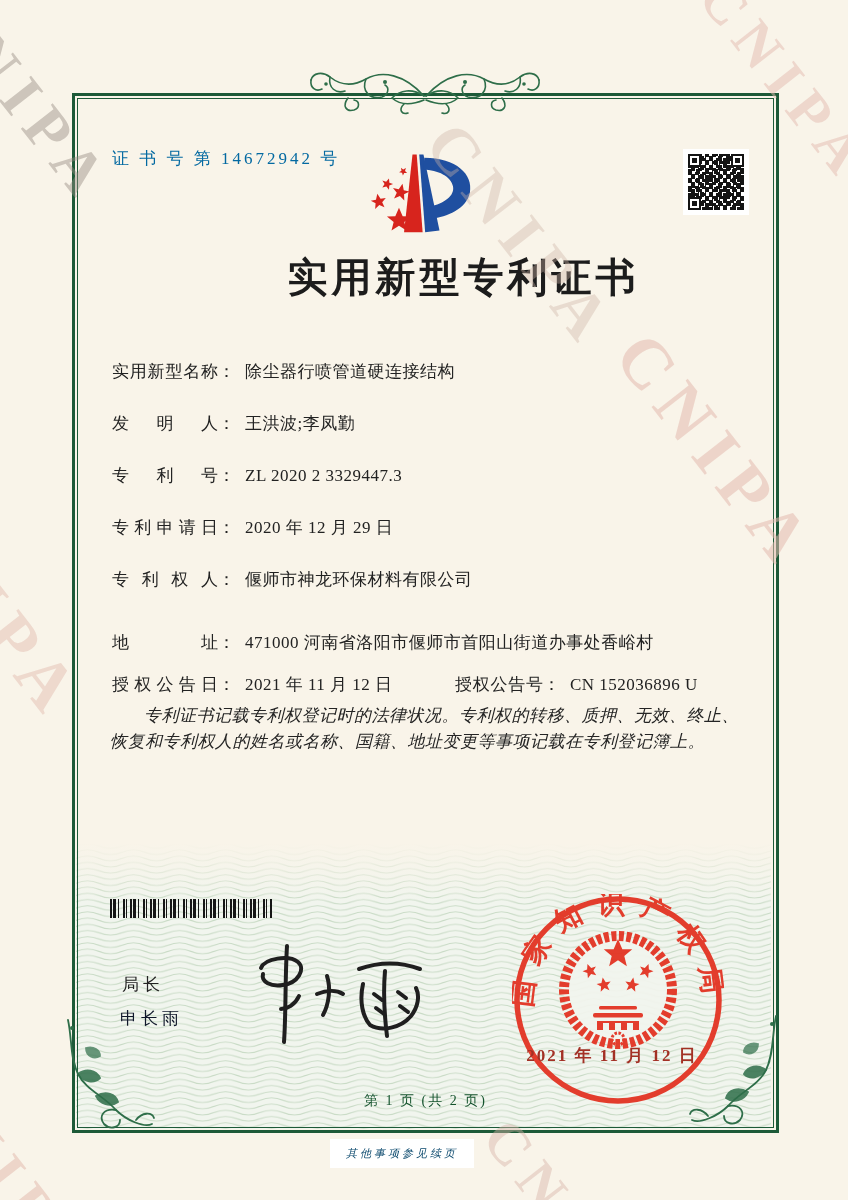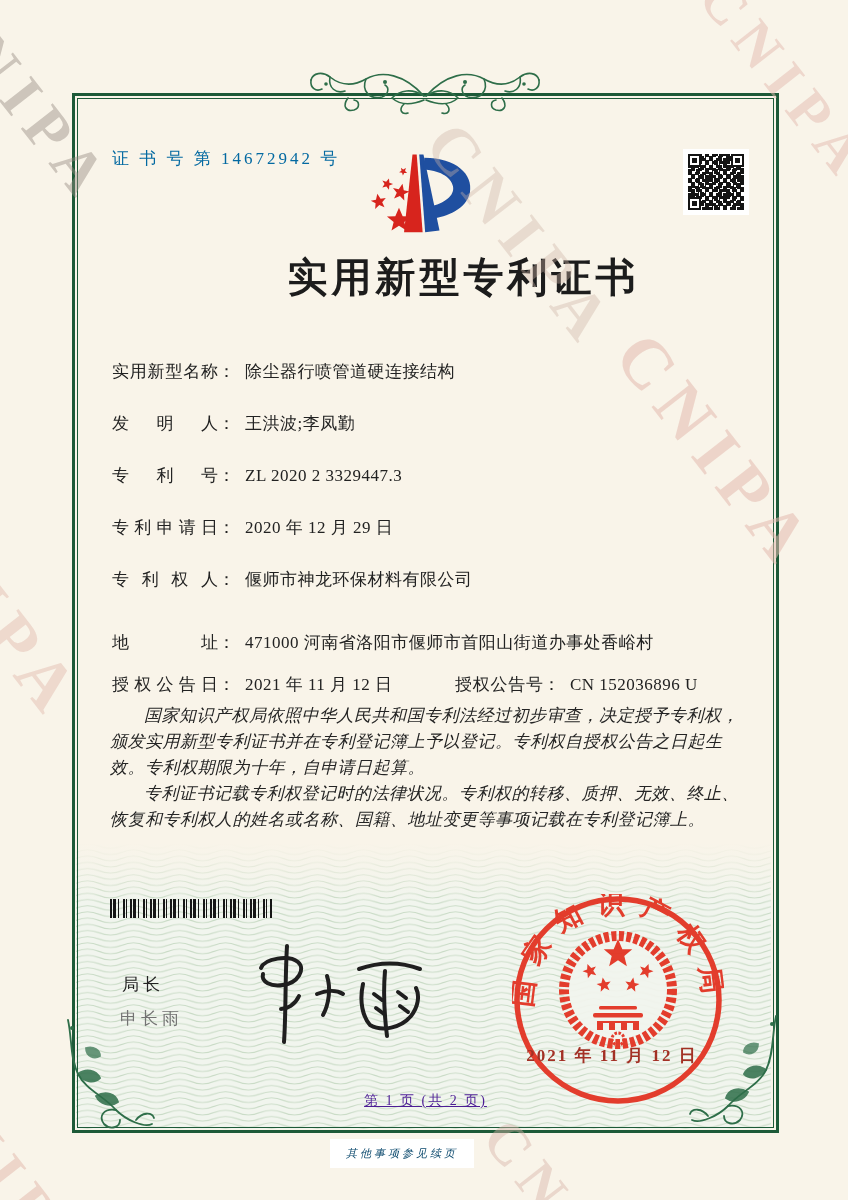--- a/index.html
+++ b/index.html
@@ -66,26 +66,26 @@
   .barcode{
     position:absolute;left:110px;top:899px;width:163px;height:19px;z-index:3;
     background:repeating-linear-gradient(90deg,
       #161616 0 2px, transparent 2px 3px,
       #161616 3px 6px, transparent 6px 8px,
       #161616 8px 9px, transparent 9px 13px,
       #161616 13px 15px, transparent 15px 16px,
       #161616 16px 17px, transparent 17px 20px);
   }
   .signer-title{position:absolute;left:122px;top:973px;font-size:17px;letter-spacing:4px;color:#222;z-index:3;}
-  .signer-name{position:absolute;left:120px;top:1007px;font-size:17px;letter-spacing:4px;color:#737373;z-index:3;}
+  .signer-name{position:absolute;left:120px;top:1007px;font-size:17px;letter-spacing:4px;color:#0f172a;z-index:3;}
   .signature{position:absolute;left:235px;top:938px;z-index:3;}
   .seal{position:absolute;left:512px;top:894px;z-index:4;opacity:.93;}
   .page-info{
     position:absolute;left:72px;width:707px;top:1092px;text-align:center;
-    font-size:14px;letter-spacing:2px;color:#4c1d95;z-index:3;text-decoration:underline;
+    font-size:14px;letter-spacing:2px;color:#14532d;z-index:3;
   }
   .continuation{
     position:absolute;left:330px;top:1139px;background:#ffffff;
     padding:7px 16px;font-size:11px;font-style:italic;letter-spacing:3px;
     color:#0c4a6e;z-index:3;
   }
   
   .orn-top{position:absolute;left:308px;top:64px;z-index:3;}
   .orn-br{position:absolute;left:688px;top:1014px;z-index:3;}
   .orn-bl{position:absolute;left:64px;top:1018px;z-index:3;transform:scaleX(-1);}
@@ -204,21 +204,20 @@
   </div>
   <div class="frow" style="top:313px;">
     <span class="flabel">授权公告日</span><span class="fcolon">：</span><span class="fval">2021 年 11 月 12 日</span>
     <span class="fpair2">
       <span class="flabel">授权公告号</span><span class="fcolon">：</span><span class="fval">CN 152036896 U</span>
     </span>
   </div>
 </div>
 
 <div class="paras">
-  <p>国家知识产权局依照中华人民共和国专利法经过初步审查，决定授予专利权，颁发实用新型专利证书并在专利登记簿上予以登记。专利权自授权公告之日起生效。专利权期限为十年，自申请日起算。</p>
   <p>专利证书记载专利权登记时的法律状况。专利权的转移、质押、无效、终止、恢复和专利权人的姓名或名称、国籍、地址变更等事项记载在专利登记簿上。</p>
 </div>
 
 <div class="barcode"></div>
 
 <div class="signer-title">局长</div>
 <div class="signer-name">申长雨</div>
 
 <svg class="signature" width="215" height="110" viewBox="0 0 215 110">
   <g stroke="#1f1f1f" fill="none" stroke-width="4" stroke-linecap="round" stroke-linejoin="round">

